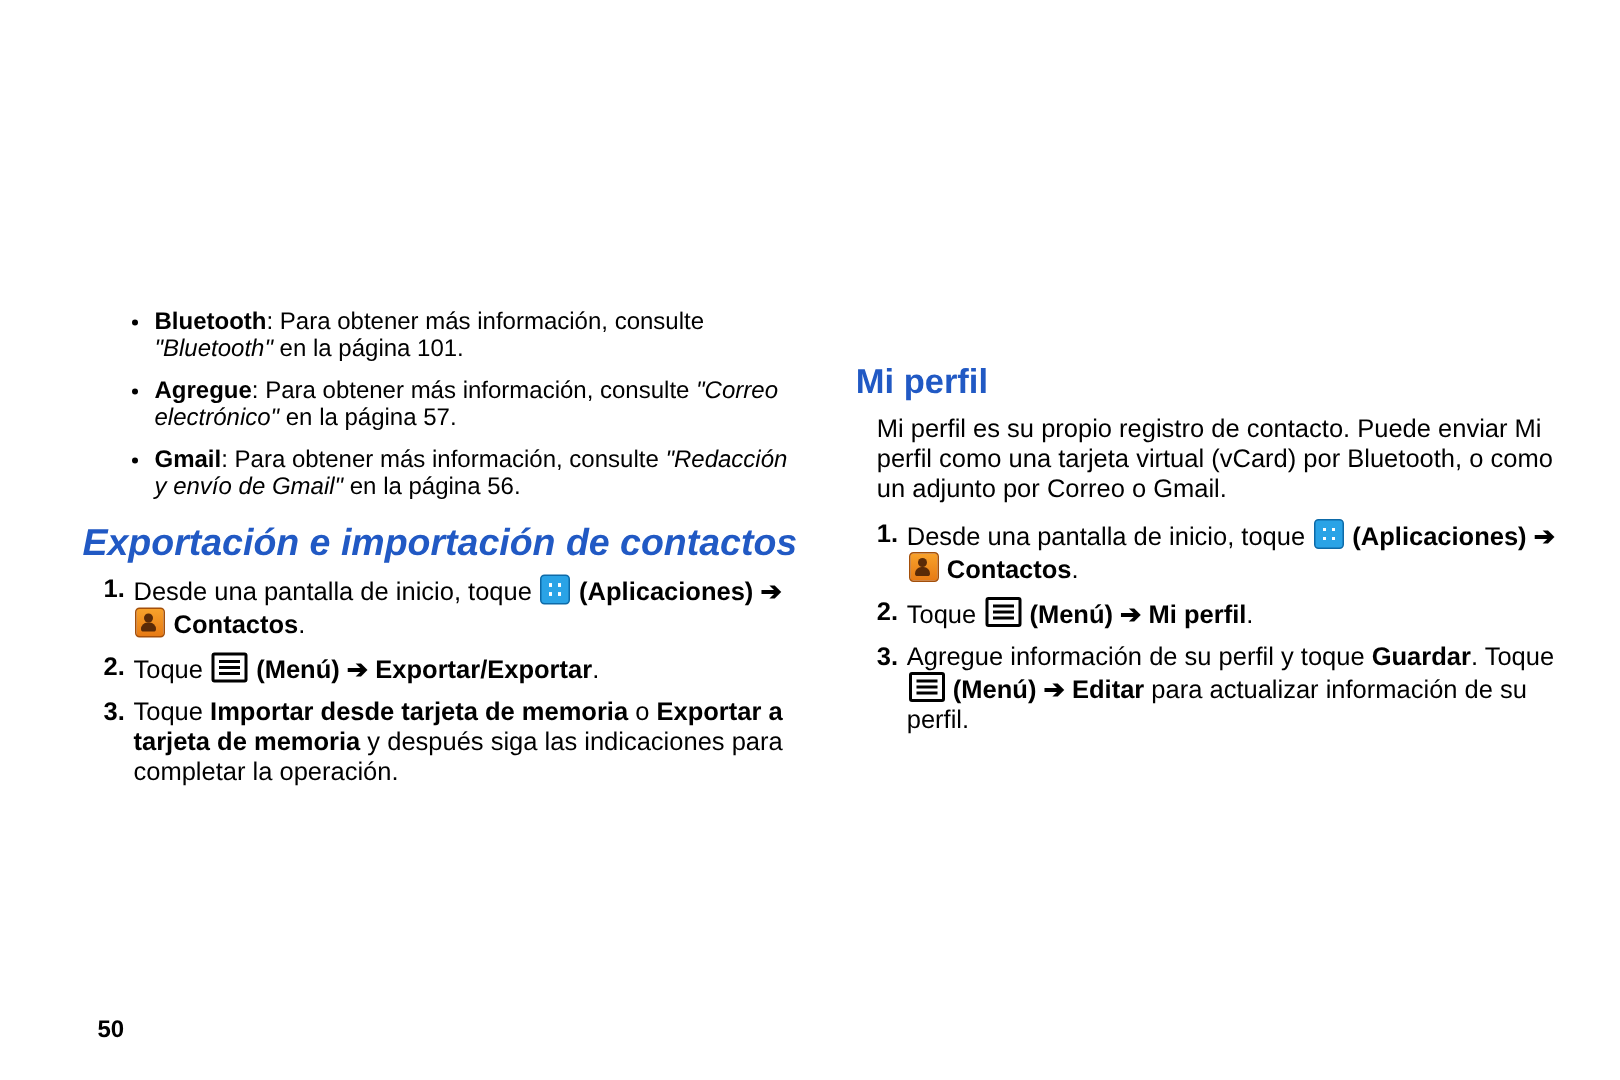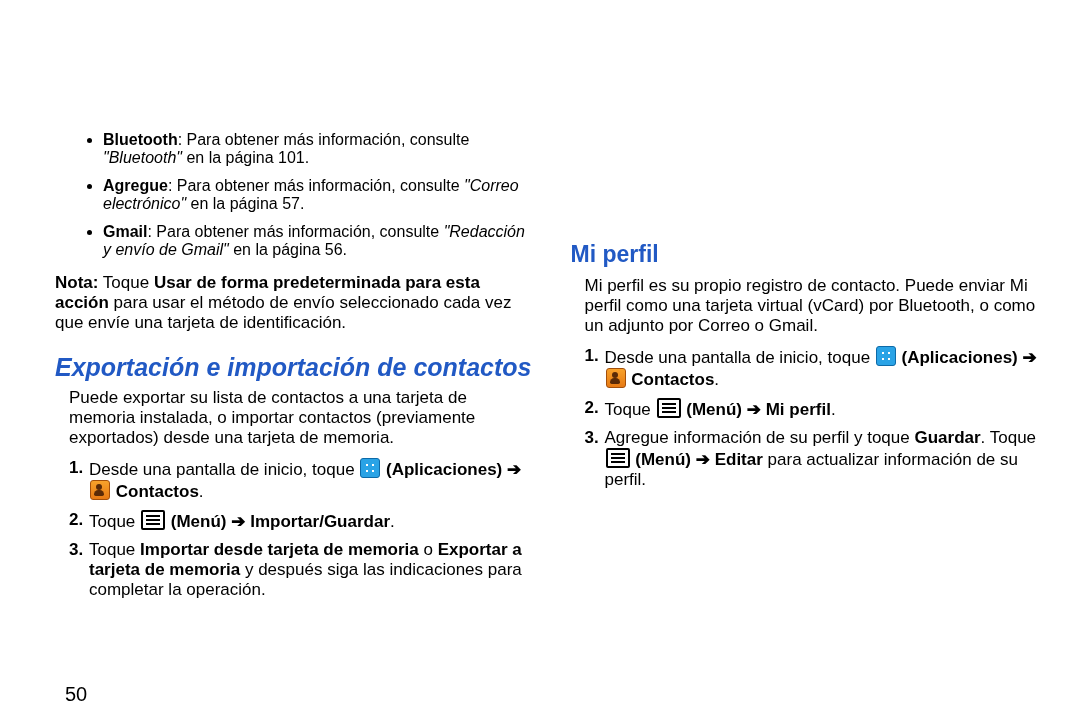--- a/index.html
+++ b/index.html
@@ -129,64 +129,61 @@
     content:"";
     position:absolute;
     left:3px; right:3px; top:3px;
     height:2px; background:#000;
     box-shadow: 0 4px 0 #000, 0 8px 0 #000;
   }
   .arrow { font-weight: bold; }
   .pagenum {
     position: absolute;
     left: 65px;
-    bottom: 14px;
-    font-size: 20px;
+    bottom: 24px;
+    font-size: 16px;
+    font-weight: bold;
   }
 </style>
 </head>
 <body>
 
 <div class="page">
 
   <div class="col col-left">
     <ul class="dotlist">
       <li>
         <span class="bold">Bluetooth</span><span>: Para obtener más información, consulte </span><span class="ital">"Bluetooth"</span><span> en la página 101.</span>
       </li>
       <li>
         <span class="bold">Agregue</span><span>: Para obtener más información, consulte </span><span class="ital">"Correo electrónico"</span><span> en la página 57.</span>
       </li>
       <li>
         <span class="bold">Gmail</span><span>: Para obtener más información, consulte </span><span class="ital">"Redacción y envío de Gmail"</span><span> en la página 56.</span>
       </li>
     </ul>
 
-    <div class="nota">
-      <span class="nota-label">Nota:</span><span> Toque </span><span class="bold">Usar de forma predeterminada para esta acción</span><span> para usar el método de envío seleccionado cada vez que envíe una tarjeta de identificación.</span>
-    </div>
 
     <div class="h-sub">Exportación e importación de contactos</div>
-    <div class="para-intro">Puede exportar su lista de contactos a una tarjeta de memoria instalada, o importar contactos (previamente exportados) desde una tarjeta de memoria.</div>
 
     <ol class="steps">
       <li><span class="num">1.</span>
         <span>Desde una pantalla de inicio, toque </span>
         <span class="icon apps-icon"></span>
         <span class="bold">(Aplicaciones)</span>
         <span class="arrow"> ➔ </span>
         <span class="icon contacts-icon"></span>
         <span class="bold">Contactos</span>.
       </li>
       <li><span class="num">2.</span>
         <span>Toque </span>
         <span class="icon menu-icon"></span>
         <span class="bold">(Menú)</span>
         <span class="arrow"> ➔ </span>
-        <span class="bold">Importar/Guardar</span>.
+        <span class="bold">Exportar/Exportar</span>.
       </li>
       <li><span class="num">3.</span>
         <span>Toque </span><span class="bold">Importar desde tarjeta de memoria</span><span> o </span><span class="bold">Exportar a tarjeta de memoria</span><span> y después siga las indicaciones para completar la operación.</span>
       </li>
     </ol>
   </div>
 
   <div class="col col-right">
     <div class="h-main">Mi perfil</div>
     <div class="para-intro">Mi perfil es su propio registro de contacto. Puede enviar Mi perfil como una tarjeta virtual (vCard) por Bluetooth, o como un adjunto por Correo o Gmail.</div>

